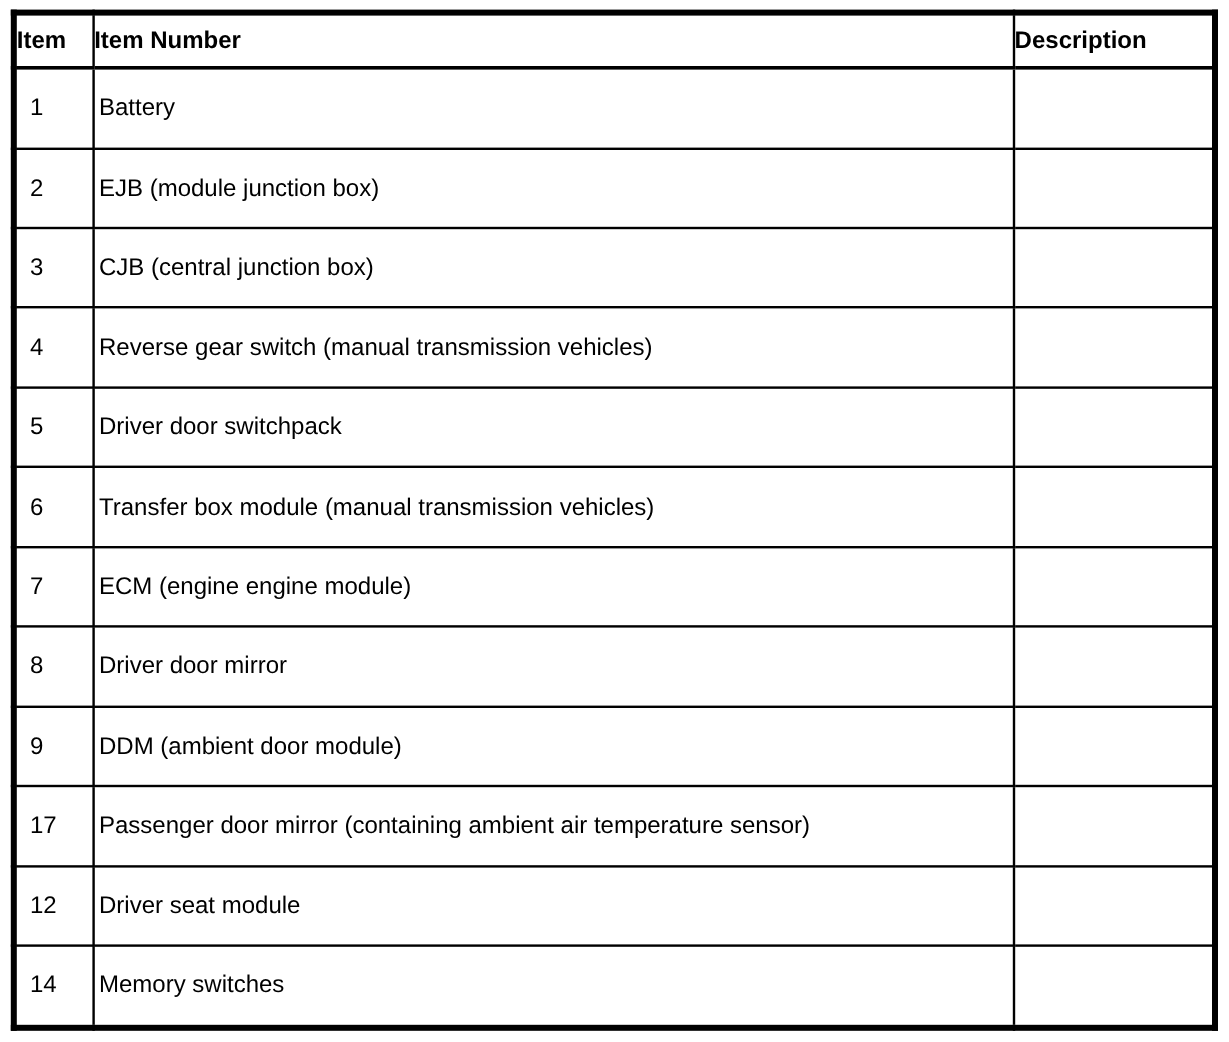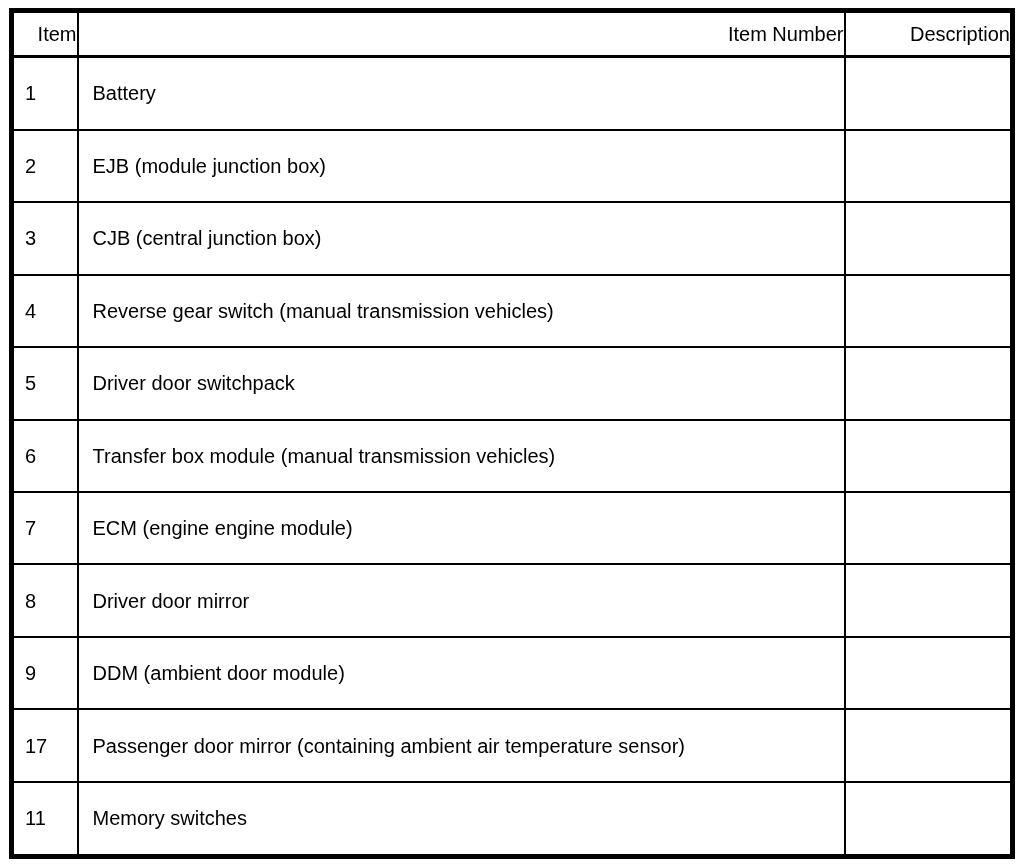--- a/index.html
+++ b/index.html
@@ -30,34 +30,34 @@
     border: 2px solid #000000;
     padding: 0;
     overflow: hidden;
     white-space: nowrap;
     font-size: 20px;
     line-height: 1;
     vertical-align: middle;
   }
   table.parts-table thead th {
     height: 42px;
-    font-weight: normal;
-    text-align: right;
+    font-weight: bold;
+    text-align: left;
     border-bottom-width: 3px;
   }
   table.parts-table tbody td {
     height: 49px;
     font-weight: normal;
     text-align: left;
   }
   col.col-item { width: 66px; }
   col.col-part { width: auto; }
   col.col-desc { width: 168px; }
   table.parts-table tbody td.item-cell { padding-left: 11px; }
-  table.parts-table tbody td.part-cell { padding-left: 14px; }
+  table.parts-table tbody td.part-cell { padding-left: 4px; }
   table.parts-table tbody td.desc-cell { padding-left: 8px; }
 </style>
 </head>
 <body>
 
 <div class="page">
   <table class="parts-table">
     <colgroup>
       <col class="col-item">
       <col class="col-part">
@@ -115,19 +115,24 @@
           <td class="item-cell">9</td>
           <td class="part-cell">DDM (ambient door module)</td>
           <td class="desc-cell"></td>
         </tr>
         <tr>
           <td class="item-cell">17</td>
           <td class="part-cell">Passenger door mirror (containing ambient air temperature sensor)</td>
           <td class="desc-cell"></td>
         </tr>
         <tr>
-          <td class="item-cell">11</td>
+          <td class="item-cell">12</td>
+          <td class="part-cell">Driver seat module</td>
+          <td class="desc-cell"></td>
+        </tr>
+        <tr>
+          <td class="item-cell">14</td>
           <td class="part-cell">Memory switches</td>
           <td class="desc-cell"></td>
         </tr>
       </tbody>
   </table>
 </div>
 
 </body></html>

